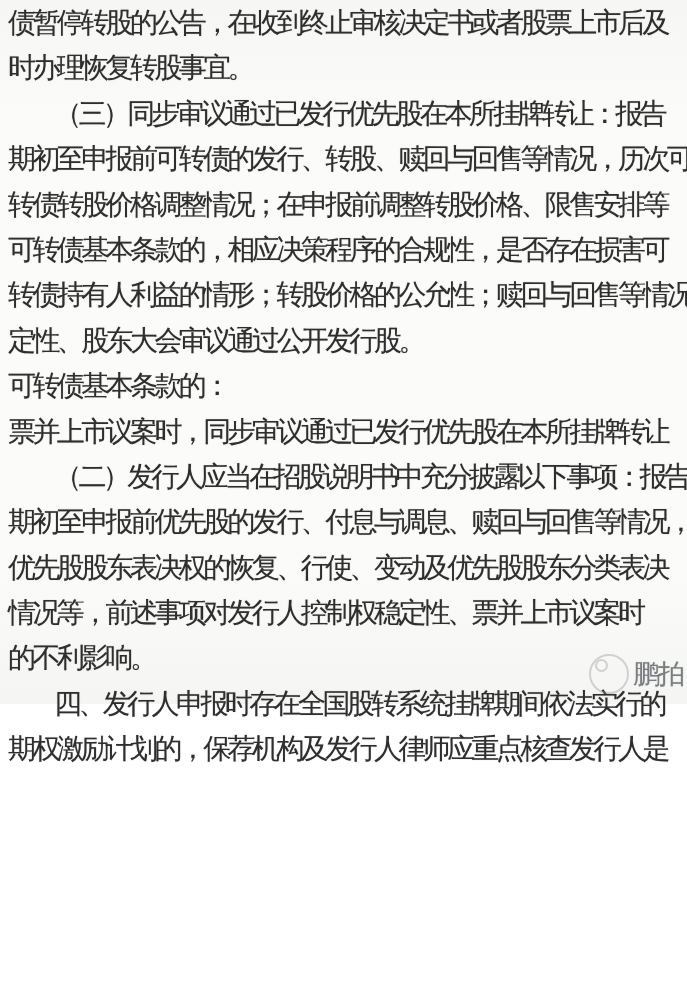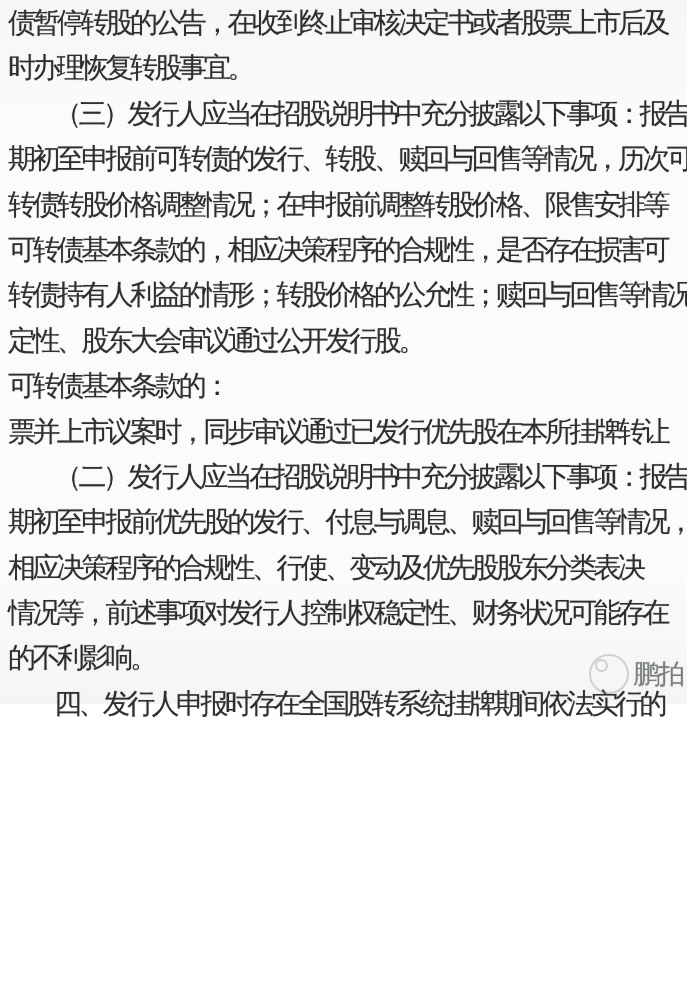--- a/index.html
+++ b/index.html
@@ -73,34 +73,35 @@
   }
 </style>
 </head>
 <body>
 
 <div class="page">
 
   <div class="doc-text" id="doc-lines">
       <div class="line">债暂停转股的公告，在收到终止审核决定书或者股票上市后及</div>
       <div class="line">时办理恢复转股事宜。</div>
-      <div class="line indent">（三）发行人应当在招股说明书中充分披露以下事项：报告</div>
+      <div class="line indent">（三）同步审议通过已发行优先股在本所挂牌转让：报告</div>
       <div class="line">期初至申报前可转债的发行、转股、赎回与回售等情况，历次可</div>
       <div class="line">转债转股价格调整情况；在申报前调整转股价格、限售安排等</div>
       <div class="line">可转债基本条款的，相应决策程序的合规性，是否存在损害可</div>
       <div class="line">转债持有人利益的情形；转股价格的公允性；赎回与回售等情况</div>
       <div class="line">定性、股东大会审议通过公开发行股。</div>
       <div class="line">可转债基本条款的：</div>
       <div class="line">票并上市议案时，同步审议通过已发行优先股在本所挂牌转让</div>
       <div class="line indent">（二）发行人应当在招股说明书中充分披露以下事项：报告</div>
       <div class="line">期初至申报前优先股的发行、付息与调息、赎回与回售等情况，</div>
-      <div class="line">相应决策程序的合规性、行使、变动及优先股股东分类表决</div>
-      <div class="line">情况等，前述事项对发行人控制权稳定性、财务状况可能存在</div>
+      <div class="line">优先股股东表决权的恢复、行使、变动及优先股股东分类表决</div>
+      <div class="line">情况等，前述事项对发行人控制权稳定性、票并上市议案时</div>
       <div class="line">的不利影响。</div>
       <div class="line indent">四、发行人申报时存在全国股转系统挂牌期间依法实行的</div>
+      <div class="line">期权激励计划的，保荐机构及发行人律师应重点核查发行人是</div>
     </div>
 
   <div class="watermark">
     <span class="wm-logo"></span>
     <span class="wm-label">鹏拍</span>
   </div>
 
 </div>
 
 </body></html>

